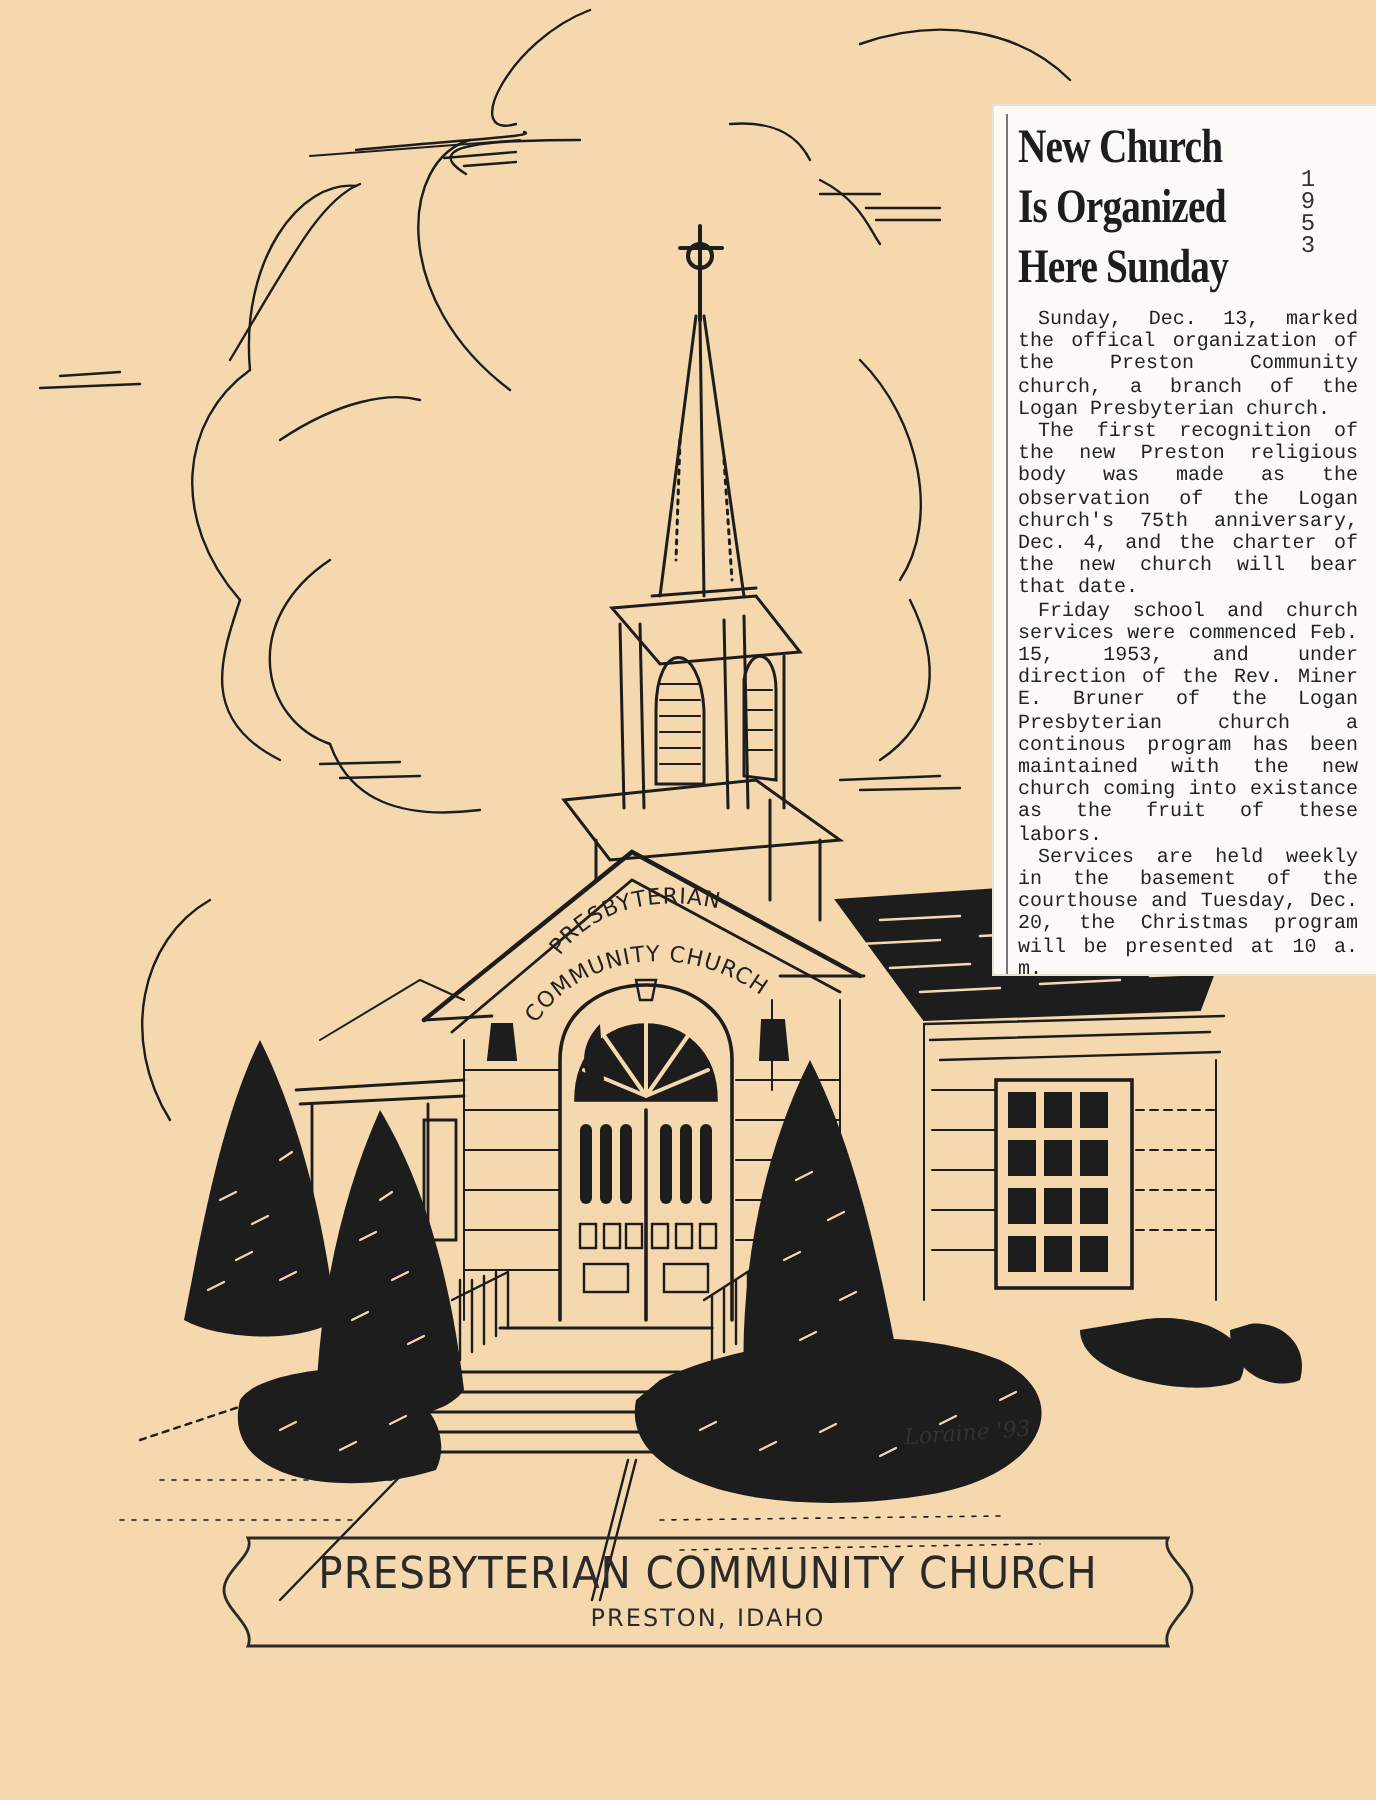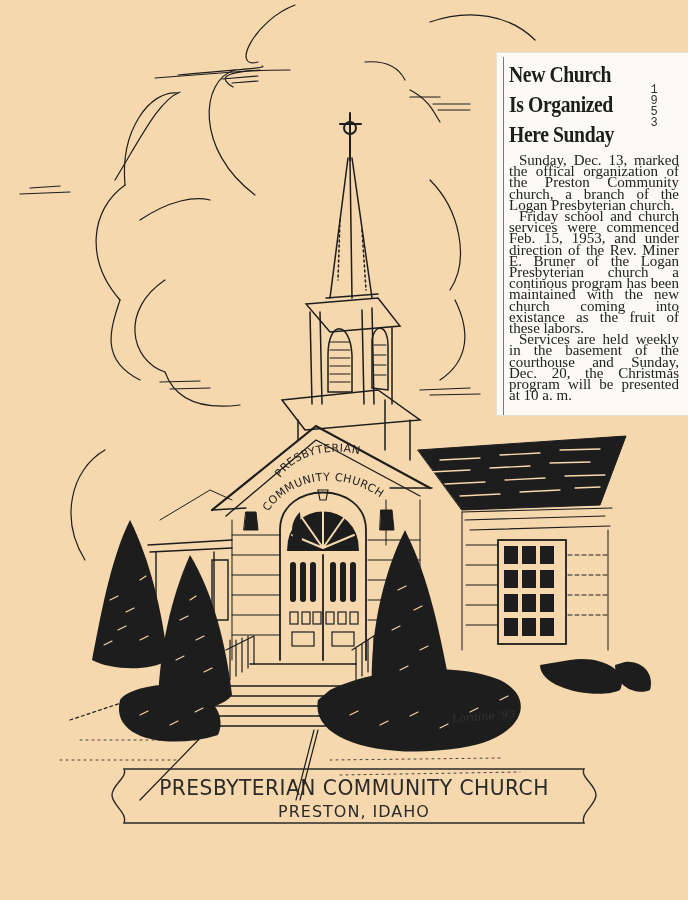--- a/index.html
+++ b/index.html
@@ -7,21 +7,21 @@
     width: 688px; height: 900px; overflow: hidden;
     background: #f5d6ac;
     position: relative;
     font-family: "Liberation Sans", sans-serif;
   }
   .page { position: absolute; inset: 0; background: #f6d8ae; }
   .drawing { position: absolute; left: 0; top: 0; width: 688px; height: 900px; }
   .drawing svg { width: 688px; height: 900px; display: block; }
 
   .clipping {
-    position: absolute; left: 497px; top: 53px; width: 191px; height: 362px;
+    position: absolute; left: 497px; top: 53px; width: 191px; height: 434px;
     background: #fbfaf6;
     box-shadow: 0 0 0 1px #e8e2d4;
   }
   .clip-inner {
     position: absolute; left: 6px; top: 4px; right: 0; bottom: 0;
     border-left: 1px solid #777;
     padding-left: 5px;
   }
   .headline {
     font-family: "Liberation Serif", serif;
@@ -32,38 +32,38 @@
   }
   .headline div { white-space: nowrap; }
   .year {
     position: absolute; left: 146px; top: 28px;
     font-family: "Liberation Mono", monospace; font-size: 12px;
     line-height: 11px; color: #333; width: 8px; text-align: center;
   }
   .year span { display: block; }
   .article {
     position: absolute; left: 12px; top: 102px; width: 170px;
-    font-family: Liberation Serif, serif; font-size: 15px; line-height: 11.2px;
+    font-family: Liberation Mono, monospace; font-size: 10px; line-height: 11.2px;
     color: #222; text-align: justify;
   }
   .article p { margin: 0; text-indent: 10px; }
 
   .caption {
     position: absolute; left: 110px; top: 765px; width: 488px; height: 60px;
   }
   .caption svg { position: absolute; inset: 0; }
   .caption-title {
     position: absolute; left: 0; right: 0; top: 10px; text-align: center;
     font-family: "DejaVu Sans", sans-serif; font-size: 22px; letter-spacing: 0.5px;
     color: #2a2a2a; font-weight: normal;
     transform: scaleX(0.92);
   }
   .caption-sub {
     position: absolute; left: 0; right: 0; top: 37px; text-align: center;
-    font-family: "DejaVu Sans", sans-serif; font-size: 16px; letter-spacing: 1px;
+    font-family: "DejaVu Sans", sans-serif; font-size: 12px; letter-spacing: 1px;
     color: #2a2a2a;
   }
   .pediment-text {
     font-family: "DejaVu Sans", sans-serif; font-size: 11px; fill: #222; letter-spacing: 0.5px;
   }
   .signature {
     position: absolute; left: 452px; top: 710px;
     font-family: "DejaVu Serif", serif; font-style: italic; font-size: 11px; color: #333;
     transform: rotate(-4deg);
   }
@@ -279,22 +279,23 @@
       </div>
       <div class="year">
         <span>1</span>
         <span>9</span>
         <span>5</span>
         <span>3</span>
       </div>
     </div>
     <div class="article">
       <p>Sunday, Dec. 13, marked the offical organization of the Preston Community church, a branch of the Logan Presbyterian church.</p>
+      <p>The first recognition of the new Preston religious body was made as the observation of the Logan church's 75th anniversary, Dec. 4, and the charter of the new church will bear that date.</p>
       <p>Friday school and church services were commenced Feb. 15, 1953, and under direction of the Rev. Miner E. Bruner of the Logan Presbyterian church a continous program has been maintained with the new church coming into existance as the fruit of these labors.</p>
-      <p>Services are held weekly in the basement of the courthouse and Sunday, Dec. 20, the Christmas program will be presented at 10 a. m.</p>
+      <p>Services are held weekly in the basement of the courthouse and Tuesday, Dec. 20, the Christmas program will be presented at 10 a. m.</p>
     </div>
   </div>
 
   <div class="caption">
     <svg viewBox="0 0 488 60" width="488" height="60" fill="none" stroke="#2a2a2a" stroke-width="1.4">
       <path d="M14 4 L 474 4 C 470 12, 486 20, 486 30 C 486 40, 470 48, 474 58 L 14 58 C 18 48, 2 40, 2 30 C 2 20, 18 12, 14 4 Z"></path>
     </svg>
     <div class="caption-title">PRESBYTERIAN COMMUNITY CHURCH</div>
     <div class="caption-sub">PRESTON, IDAHO</div>
   </div>

